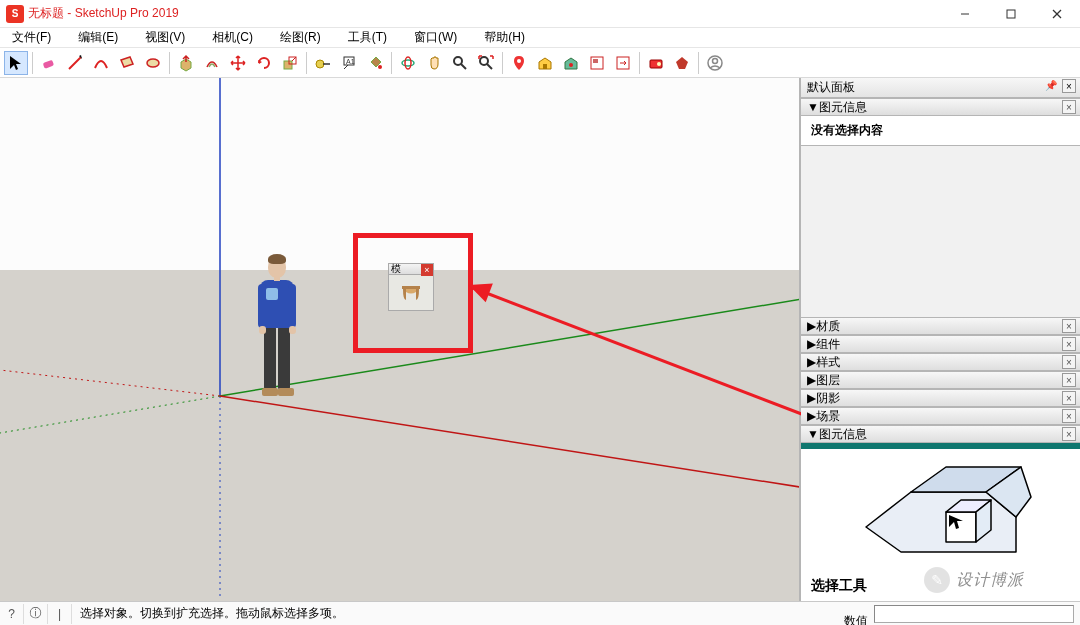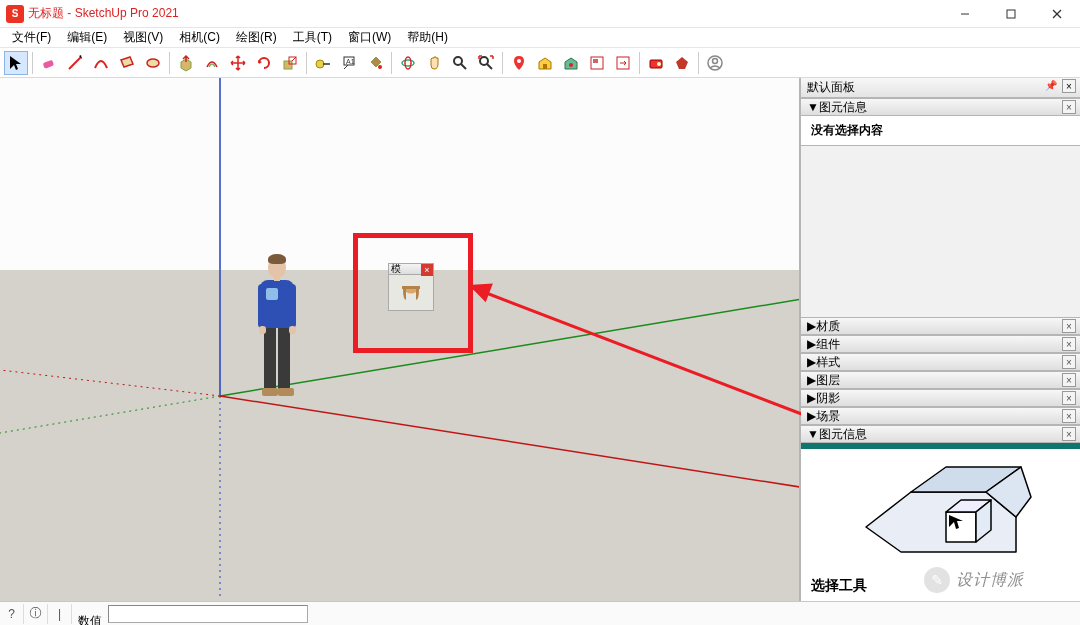--- a/index.html
+++ b/index.html
@@ -2,21 +2,21 @@
 <html><head>
 <meta charset="utf-8">
 <style>
   * { box-sizing: border-box; margin: 0; padding: 0; font-family: "Microsoft YaHei", "SimSun", Arial, sans-serif; }
   body { width: 1080px; height: 625px; overflow: hidden; background: #fff; font-size: 12px; color: #000; position: relative; }
   .titlebar { height: 28px; display: flex; align-items: center; background: #fff; border-bottom: 1px solid #e6e6e6; }
   .titlebar .app-icon { width: 18px; height: 18px; margin: 0 4px 0 6px; background: #eb3324; border-radius: 3px; display:flex;align-items:center;justify-content:center;color:#fff;font-weight:bold;font-size:10px;}
   .titlebar .title { color: #d22; font-size: 12px; flex: 0 0 auto; }
   .titlebar .spacer { flex: 1; }
   .win-btn { width: 46px; height: 28px; display:flex; align-items:center; justify-content:center; color:#333; }
-  .menubar { height: 20px; display:flex; align-items:center; padding-left:4px; gap:0; border-bottom:1px solid #e6e6e6;text-align:right;}
+  .menubar { height: 20px; display:flex; align-items:center; padding-left:4px; gap:11px; border-bottom:1px solid #e6e6e6;text-align:right;}
   .menubar .mitem { padding: 2px 8px; font-size:12px; }
   .toolbar { height: 30px; display:flex; align-items:center; padding:0 4px; gap:2px; border-bottom:1px solid #d9d9d9;}
   .tbtn { width:24px; height:24px; display:flex; align-items:center; justify-content:center; border:1px solid transparent;}
   .tbtn.active { border:1px solid #8cb4e8; background:#d6e8ff;}
   .tbtn svg { width:18px; height:18px; }
   .divider {width:0;height:22px;border-left:1px solid #ccc;margin:0 2px;}
 
   .workarea { position:absolute; top:78px; bottom:24px; left:0; right:0; display:flex;}
   .viewport { flex:1; position:relative; background:#fff; border-right:1px solid #b5b5b5;}
   .sky { position:absolute; left:0; right:0; top:0; height:192px; background:#fcfcfc;}
@@ -71,21 +71,21 @@
 
   
   .wm{position:absolute;right:56px;bottom:34px;font-size:16px;color:#7b7b7b;font-style:italic;letter-spacing:1px;filter:opacity(.85);}
   .wm-bubble{position:absolute;right:130px;bottom:32px;width:26px;height:26px;border-radius:50%;background:#cfcfcf;opacity:.6;display:flex;align-items:center;justify-content:center;font-size:14px;color:#fff;}
 </style>
 </head>
 <body>
 
 <div class="titlebar">
   <div class="app-icon">S</div>
-  <div class="title">无标题 - SketchUp Pro 2021</div>
+  <div class="title">无标题 - SketchUp Pro 2019</div>
   <div class="spacer"></div>
   <div class="win-btn">
       <svg width="10" height="10">
         <line x1="1" y1="5" x2="9" y2="5" stroke="#333" stroke-width="1"></line>
       </svg>
     </div>
   <div class="win-btn">
       <svg width="10" height="10">
         <rect x="1" y="1" width="8" height="8" fill="none" stroke="#333" stroke-width="1"></rect>
       </svg>
@@ -359,18 +359,19 @@
       </svg>
       <div class="instr-title">选择工具</div>
     </div>
   </div>
 </div>
 
 <div class="statusbar">
   <div class="sicon">?</div>
   <div class="sicon">ⓘ</div>
   <div class="sicon">|</div>
+  <div class="stext">选择对象。切换到扩充选择。拖动鼠标选择多项。</div>
   <div class="vlabel">数值</div>
   <div class="vbox"></div>
 </div>
 
 <div class="wm-bubble">✎</div>
 <div class="wm">设计博派</div>
 
 </body></html>

